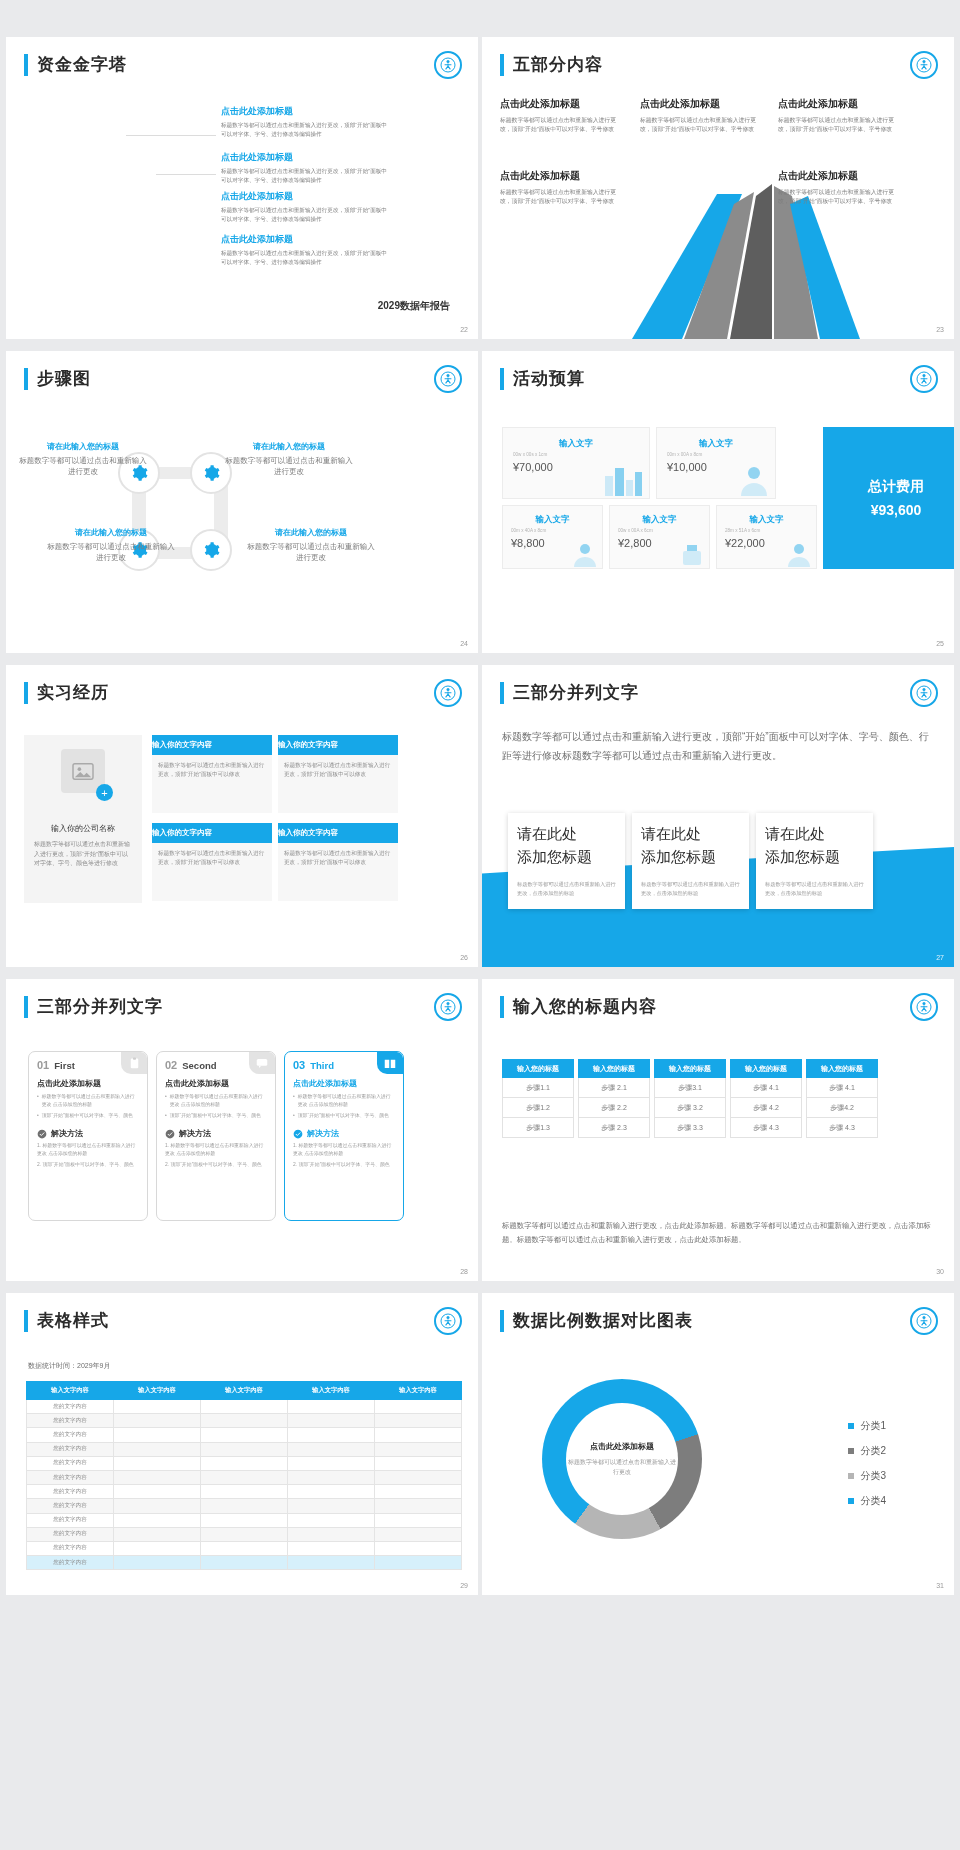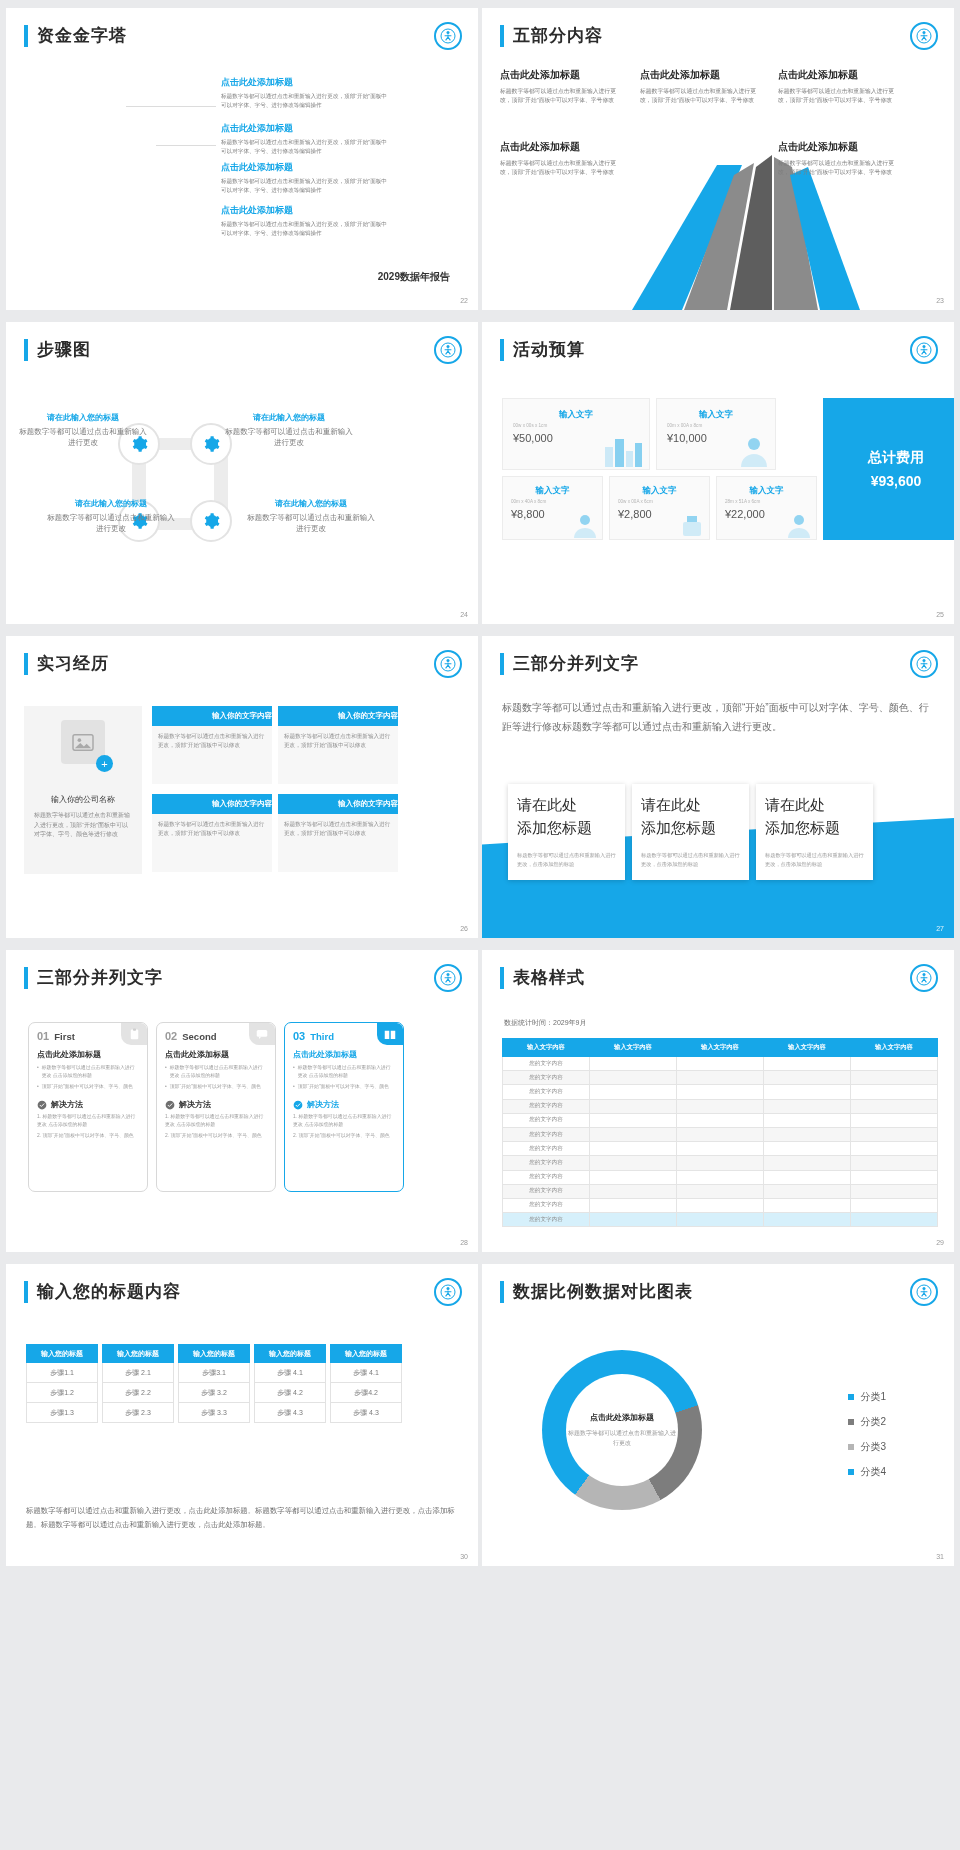--- a/index.html
+++ b/index.html
@@ -9,20 +9,21 @@
     font-family: "Liberation Sans", sans-serif;
   }
   body { width: 960px; }
   .deck {
     width: 960px;
     display: grid;
     grid-template-columns: 1fr 1fr;
     gap: 12px 4px;
     padding: 8px 6px;
     background: #e9eaec;
+    margin-top: 29px;
   }
   .slide {
     background: #ffffff;
     width: 100%;
     height: 302px;
     position: relative;
     overflow: hidden;
   }
   
   .s-title {
@@ -123,21 +124,21 @@
   }
   .p26-photo {
     width: 44px; height: 44px; background:#e2e2e2; border-radius:4px;
     display:flex; align-items:center; justify-content:center; position:relative;
   }
   .p26-left .nm { font-size: 8px; font-weight:normal; margin-top: 30px; color:#333; }
   .p26-left .b { font-size: 6px; margin-top:6px; padding: 0 10px; color:#8c8c8c; line-height:1.6; }
   .p26-card { position:absolute; width: 120px; }
   .p26-card .hd {
     background:#16a7e8; color:#fff; font-size: 7.5px; font-weight:bold;
-    text-align:right; padding: 5px 0;
+    text-align:left; padding: 5px 0;
   }
   .p26-card .bd {
     background:#f7f7f7; font-size: 5.6px; color:#8c8c8c; padding: 6px;
     line-height:1.6; height: 58px;
   }
 
   
   .p27-intro { position:absolute; left: 20px; top: 62px; right: 20px; font-size: 10px; color:#6f6f6f; line-height: 1.9; }
   .p27-wave { position:absolute; left:0; bottom:0; width:100%; height: 120px; background:#16a7e8; }
   .p27-card {
@@ -365,21 +366,21 @@
       <svg width="16" height="16" viewBox="0 0 16 16">
           <circle cx="8" cy="8" r="7" fill="none" stroke="#16a7e8" stroke-width="1"></circle>
           <circle cx="8" cy="4.6" r="1.5" fill="#16a7e8"></circle>
           <path d="M8 6.4 L8 11 M4.6 7.8 L11.4 7.8 M8 9.2 L5.6 12.4 M8 9.2 L10.4 12.4" stroke="#16a7e8" stroke-width="1.1" fill="none"></path>
         </svg>
     </div>
 
     <div class="bx" style="left:20px;top:76px;width:148px;height:72px;padding:10px;">
       <div class="lbl">输入文字</div>
       <div class="sm">00w x 00s x 1cm</div>
-      <div class="amt">¥50,000</div>
+      <div class="amt">¥70,000</div>
       <svg style="position:absolute;right:6px;bottom:2px;opacity:.5" width="40" height="34" viewBox="0 0 40 34">
           <rect x="2" y="14" width="8" height="20" fill="#9fd9f5"></rect>
           <rect x="12" y="6" width="9" height="28" fill="#16a7e8"></rect>
           <rect x="23" y="18" width="7" height="16" fill="#9fd9f5"></rect>
           <rect x="32" y="10" width="7" height="24" fill="#16a7e8"></rect>
         </svg>
     </div>
     <div class="bx" style="left:174px;top:76px;width:120px;height:72px;padding:10px;">
       <div class="lbl">输入文字</div>
       <div class="sm">00m x 00A x 8cm</div>
@@ -613,20 +614,68 @@
         <span>解决方法</span>
       </div>
       <div class="p28-li">
           <span>1. 标题数字等都可以通过点击和重新输入进行更改 点击添加您的标题</span>
         </div>
       <div class="p28-li">
           <span>2. 顶部“开始”面板中可以对字体、字号、颜色</span>
         </div>
     </div>
     <div class="pg">28</div>
+  </div>
+
+  <div class="slide">
+    <div class="s-title">
+      <div class="bar"></div>
+      <div class="txt">输入您的标题内容</div>
+    </div>
+    <div class="logo">
+      <svg width="16" height="16" viewBox="0 0 16 16">
+          <circle cx="8" cy="8" r="7" fill="none" stroke="#16a7e8" stroke-width="1"></circle>
+          <circle cx="8" cy="4.6" r="1.5" fill="#16a7e8"></circle>
+          <path d="M8 6.4 L8 11 M4.6 7.8 L11.4 7.8 M8 9.2 L5.6 12.4 M8 9.2 L10.4 12.4" stroke="#16a7e8" stroke-width="1.1" fill="none"></path>
+        </svg>
+    </div>
+    <div id="s30-cols">
+        <div class="p30-col" style="left: 20px;">
+          <div class="hd">输入您的标题</div>
+          <div class="cell">步骤1.1</div>
+          <div class="cell">步骤1.2</div>
+          <div class="cell">步骤1.3</div>
+        </div>
+        <div class="p30-col" style="left: 96px;">
+          <div class="hd">输入您的标题</div>
+          <div class="cell">步骤 2.1</div>
+          <div class="cell">步骤 2.2</div>
+          <div class="cell">步骤 2.3</div>
+        </div>
+        <div class="p30-col" style="left: 172px;">
+          <div class="hd">输入您的标题</div>
+          <div class="cell">步骤3.1</div>
+          <div class="cell">步骤 3.2</div>
+          <div class="cell">步骤 3.3</div>
+        </div>
+        <div class="p30-col" style="left: 248px;">
+          <div class="hd">输入您的标题</div>
+          <div class="cell">步骤 4.1</div>
+          <div class="cell">步骤 4.2</div>
+          <div class="cell">步骤 4.3</div>
+        </div>
+        <div class="p30-col" style="left: 324px;">
+          <div class="hd">输入您的标题</div>
+          <div class="cell">步骤 4.1</div>
+          <div class="cell">步骤4.2</div>
+          <div class="cell">步骤 4.3</div>
+        </div>
+      </div>
+    <div class="p30-foot">标题数字等都可以通过点击和重新输入进行更改，点击此处添加标题。标题数字等都可以通过点击和重新输入进行更改，点击添加标题。标题数字等都可以通过点击和重新输入进行更改，点击此处添加标题。</div>
+    <div class="pg">30</div>
   </div>
 
   <div class="slide">
     <div class="s-title">
       <div class="bar"></div>
       <div class="txt">表格样式</div>
     </div>
     <div class="logo">
       <svg width="16" height="16" viewBox="0 0 16 16">
           <circle cx="8" cy="8" r="7" fill="none" stroke="#16a7e8" stroke-width="1"></circle>
@@ -731,68 +780,20 @@
             <td></td>
           </tr>
         </tbody>
     </table>
     <div class="pg">29</div>
   </div>
 
   <div class="slide">
     <div class="s-title">
       <div class="bar"></div>
-      <div class="txt">输入您的标题内容</div>
-    </div>
-    <div class="logo">
-      <svg width="16" height="16" viewBox="0 0 16 16">
-          <circle cx="8" cy="8" r="7" fill="none" stroke="#16a7e8" stroke-width="1"></circle>
-          <circle cx="8" cy="4.6" r="1.5" fill="#16a7e8"></circle>
-          <path d="M8 6.4 L8 11 M4.6 7.8 L11.4 7.8 M8 9.2 L5.6 12.4 M8 9.2 L10.4 12.4" stroke="#16a7e8" stroke-width="1.1" fill="none"></path>
-        </svg>
-    </div>
-    <div id="s30-cols">
-        <div class="p30-col" style="left: 20px;">
-          <div class="hd">输入您的标题</div>
-          <div class="cell">步骤1.1</div>
-          <div class="cell">步骤1.2</div>
-          <div class="cell">步骤1.3</div>
-        </div>
-        <div class="p30-col" style="left: 96px;">
-          <div class="hd">输入您的标题</div>
-          <div class="cell">步骤 2.1</div>
-          <div class="cell">步骤 2.2</div>
-          <div class="cell">步骤 2.3</div>
-        </div>
-        <div class="p30-col" style="left: 172px;">
-          <div class="hd">输入您的标题</div>
-          <div class="cell">步骤3.1</div>
-          <div class="cell">步骤 3.2</div>
-          <div class="cell">步骤 3.3</div>
-        </div>
-        <div class="p30-col" style="left: 248px;">
-          <div class="hd">输入您的标题</div>
-          <div class="cell">步骤 4.1</div>
-          <div class="cell">步骤 4.2</div>
-          <div class="cell">步骤 4.3</div>
-        </div>
-        <div class="p30-col" style="left: 324px;">
-          <div class="hd">输入您的标题</div>
-          <div class="cell">步骤 4.1</div>
-          <div class="cell">步骤4.2</div>
-          <div class="cell">步骤 4.3</div>
-        </div>
-      </div>
-    <div class="p30-foot">标题数字等都可以通过点击和重新输入进行更改，点击此处添加标题。标题数字等都可以通过点击和重新输入进行更改，点击添加标题。标题数字等都可以通过点击和重新输入进行更改，点击此处添加标题。</div>
-    <div class="pg">30</div>
-  </div>
-
-  <div class="slide">
-    <div class="s-title">
-      <div class="bar"></div>
       <div class="txt">数据比例数据对比图表</div>
     </div>
     <div class="logo">
       <svg width="16" height="16" viewBox="0 0 16 16">
           <circle cx="8" cy="8" r="7" fill="none" stroke="#16a7e8" stroke-width="1"></circle>
           <circle cx="8" cy="4.6" r="1.5" fill="#16a7e8"></circle>
           <path d="M8 6.4 L8 11 M4.6 7.8 L11.4 7.8 M8 9.2 L5.6 12.4 M8 9.2 L10.4 12.4" stroke="#16a7e8" stroke-width="1.1" fill="none"></path>
         </svg>
     </div>
     <div class="donut" id="s31-donut" style="background: conic-gradient(from -90deg, rgb(22, 167, 232) 0deg, rgb(22, 167, 232) 162deg, rgb(125, 125, 125) 162deg, rgb(125, 125, 125) 241.2deg, rgb(181, 181, 181) 241.2deg, rgb(181, 181, 181) 306deg, rgb(22, 167, 232) 306deg, rgb(22, 167, 232) 360deg);">

